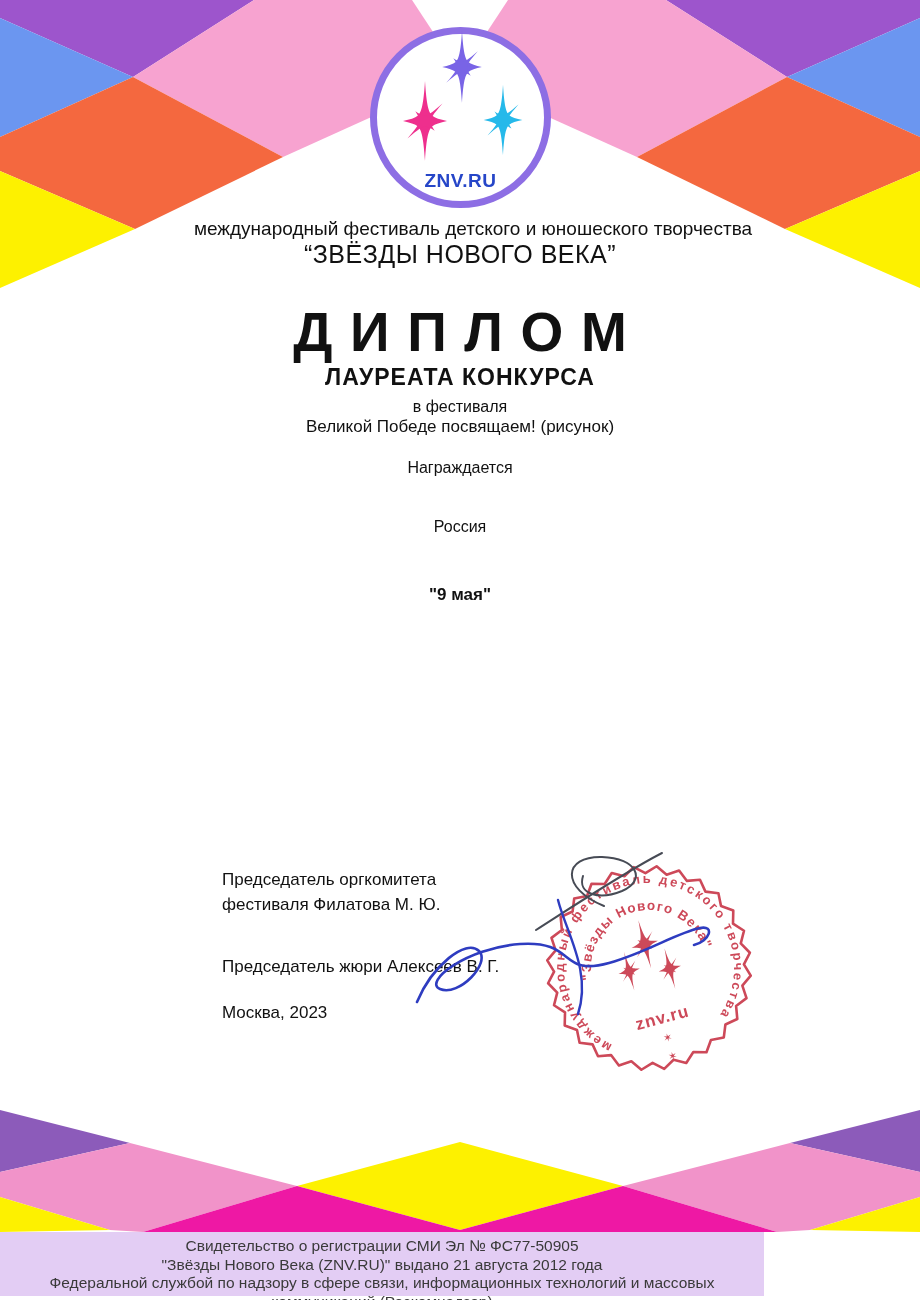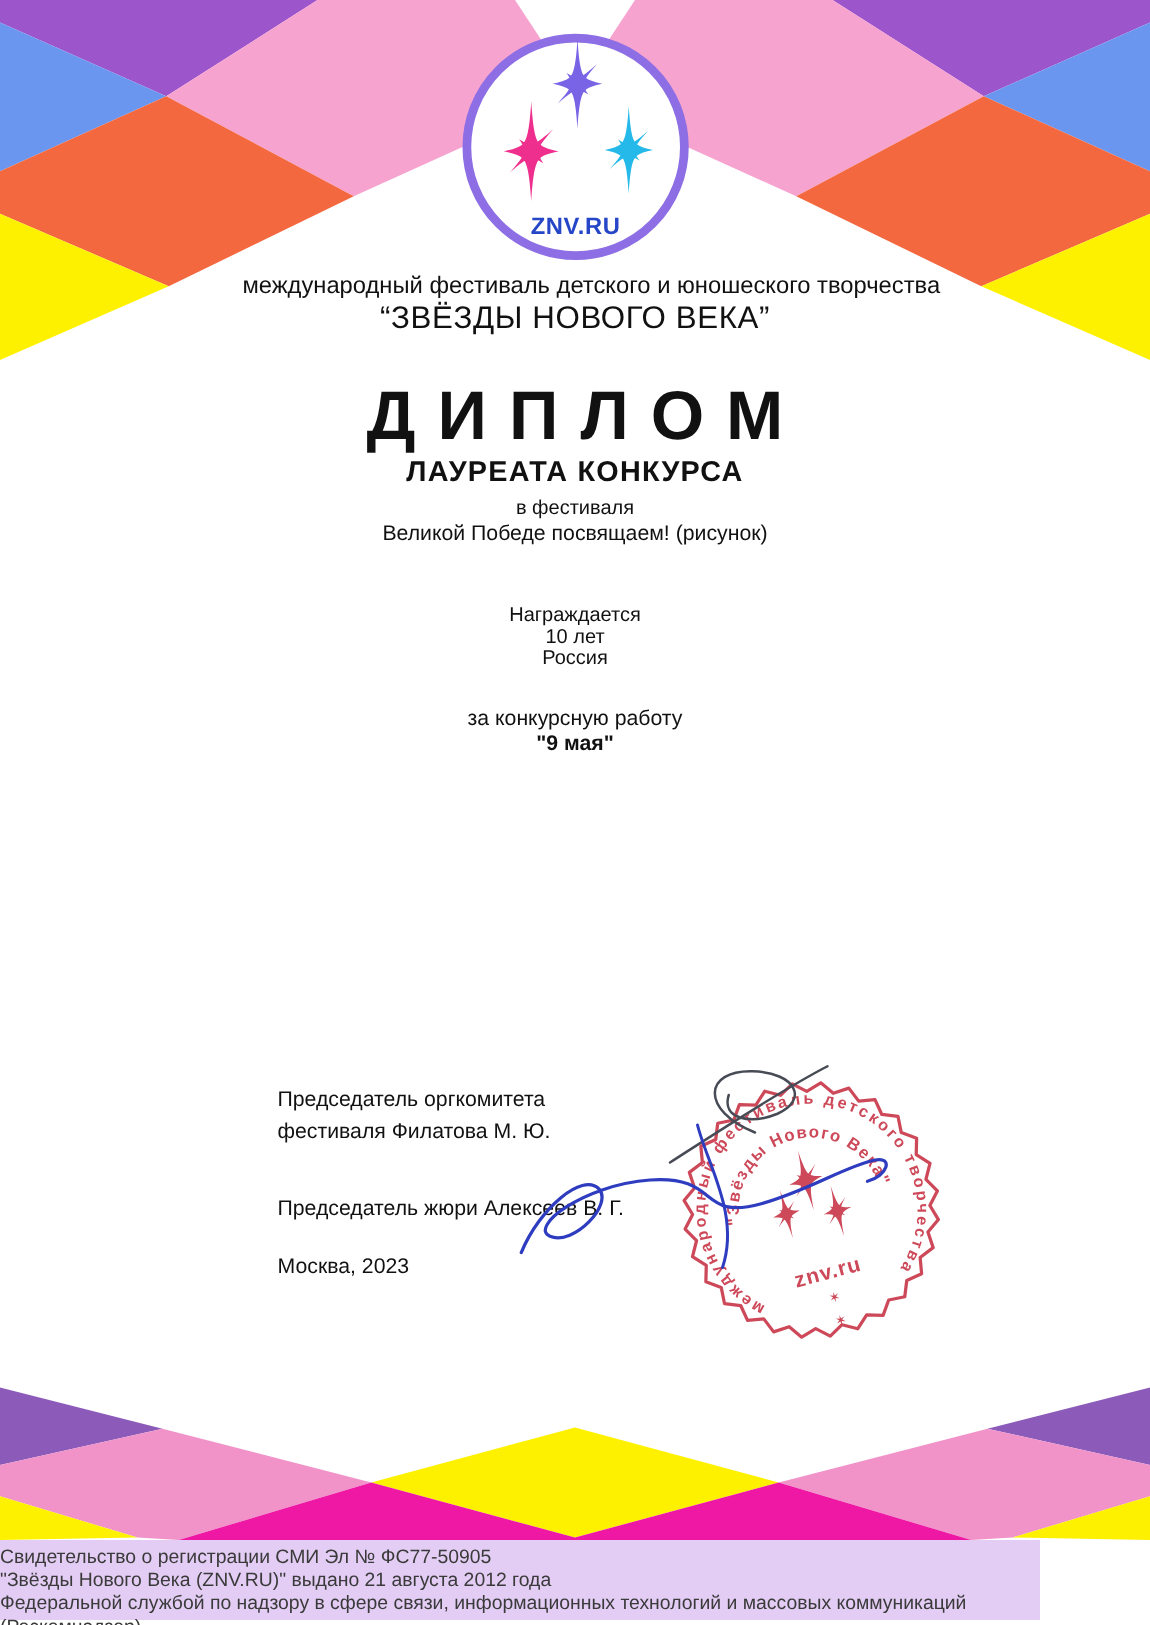--- a/index.html
+++ b/index.html
@@ -6,31 +6,31 @@
   #page{position:relative;width:920px;height:1300px;background:#fff;overflow:hidden;
         font-family:"Liberation Sans","DejaVu Sans",sans-serif;color:#111;}
   svg{display:block;}
   .c{position:absolute;left:0;width:100%;text-align:center;white-space:nowrap;}
   #festivalLine{top:218px;font-size:19px;padding-left:13px;}
   #festivalName{top:240px;font-size:25px;letter-spacing:.5px;}
   #title{top:300px;font-size:55px;font-weight:800;letter-spacing:.32em;text-indent:.32em;}
   #subtitle{top:364px;font-size:23px;font-weight:700;letter-spacing:1px;}
   #nomLabel{top:398px;font-size:16px;}
   #nomination{top:417px;font-size:17px;}
-  #awarded{top:484px;font-size:16px;}
+  #awarded{top:459px;font-size:16px;}
   #recipient{top:477px;font-size:19px;font-weight:700;}
   #age{top:501px;font-size:16px;}
   #country{top:518px;font-size:16px;}
   #location{top:534px;font-size:16px;}
   #workLabel{top:565px;font-size:17px;}
   #workTitle{top:585px;font-size:17px;font-weight:700;}
   .sig{position:absolute;left:222px;font-size:17px;white-space:nowrap;}
   #chair1{top:870px;} #chair2{top:895px;} #jury{top:957px;} #city{top:1003px;}
-  #footerBar{position:absolute;left:0;top:1232px;width:832px;height:64px;
-             text-align:left;font-size:15.5px;line-height:18.5px;color:#3a3a3a;padding-top:5px;box-sizing:border-box;}
+  #footerBar{position:absolute;left:0;top:1232px;width:764px;height:64px;
+             text-align:center;font-size:15.5px;line-height:18.5px;color:#3a3a3a;padding-top:5px;box-sizing:border-box;}
   #logoSvg{position:absolute;left:368px;top:25px;}
   #bandTop{position:absolute;left:0;top:0;}
   #bandBottom{position:absolute;left:0;top:1107px;}
   #stampLayer{position:absolute;left:0;top:0;pointer-events:none;}
   #logoText{font-weight:700;font-size:19px;letter-spacing:.5px;}
   .stampArc{font-weight:700;font-size:13px;letter-spacing:2.2px;}
   .stampArcInner{font-weight:700;font-size:13.5px;letter-spacing:1.2px;}
   .stampCenter{font-weight:700;font-size:17px;letter-spacing:1px;}
   .stampStarGlyph{font-size:11px;}
 </style>
@@ -70,23 +70,21 @@
   </svg>
 
   <div class="c" id="festivalLine">международный фестиваль детского и юношеского творчества</div>
   <div class="c" id="festivalName">“ЗВЁЗДЫ НОВОГО ВЕКА”</div>
 
   <div class="c" id="title">ДИПЛОМ</div>
   <div class="c" id="subtitle">ЛАУРЕАТА КОНКУРСА</div>
   <div class="c" id="nomLabel">в фестиваля</div>
   <div class="c" id="nomination">Великой Победе посвящаем! (рисунок)</div>
   <div class="c" id="awarded">Награждается</div>
-  <div class="c" id="age">10 лет</div>
   <div class="c" id="country">Россия</div>
-  <div class="c" id="workLabel">за конкурсную работу</div>
   <div class="c" id="workTitle">"9 мая"</div>
 
   <div class="sig" id="chair1">Председатель оргкомитета</div>
   <div class="sig" id="chair2">фестиваля Филатова М. Ю.</div>
   <div class="sig" id="jury">Председатель жюри Алексеев В. Г.</div>
   <div class="sig" id="city">Москва, 2023</div>
 
   <svg id="stampLayer" width="920" height="1300" viewBox="0 0 920 1300">
     <g transform="translate(649,968) rotate(-15)" opacity="0.92">
       <polygon id="stampRing" fill="none" stroke-width="2.6" stroke-linejoin="round" stroke="#c93a4b" points="95.0,0.0 101.4,11.4 92.6,21.1 96.3,33.7 85.6,41.2 86.4,54.3 74.3,59.2 72.1,72.1 59.2,74.3 54.3,86.4 41.2,85.6 33.7,96.3 21.1,92.6 11.4,101.4 0.0,95.0 -11.4,101.4 -21.1,92.6 -33.7,96.3 -41.2,85.6 -54.3,86.4 -59.2,74.3 -72.1,72.1 -74.3,59.2 -86.4,54.3 -85.6,41.2 -96.3,33.7 -92.6,21.1 -101.4,11.4 -95.0,0.0 -101.4,-11.4 -92.6,-21.1 -96.3,-33.7 -85.6,-41.2 -86.4,-54.3 -74.3,-59.2 -72.1,-72.1 -59.2,-74.3 -54.3,-86.4 -41.2,-85.6 -33.7,-96.3 -21.1,-92.6 -11.4,-101.4 -0.0,-95.0 11.4,-101.4 21.1,-92.6 33.7,-96.3 41.2,-85.6 54.3,-86.4 59.2,-74.3 72.1,-72.1 74.3,-59.2 86.4,-54.3 85.6,-41.2 96.3,-33.7 92.6,-21.1 101.4,-11.4"></polygon>

